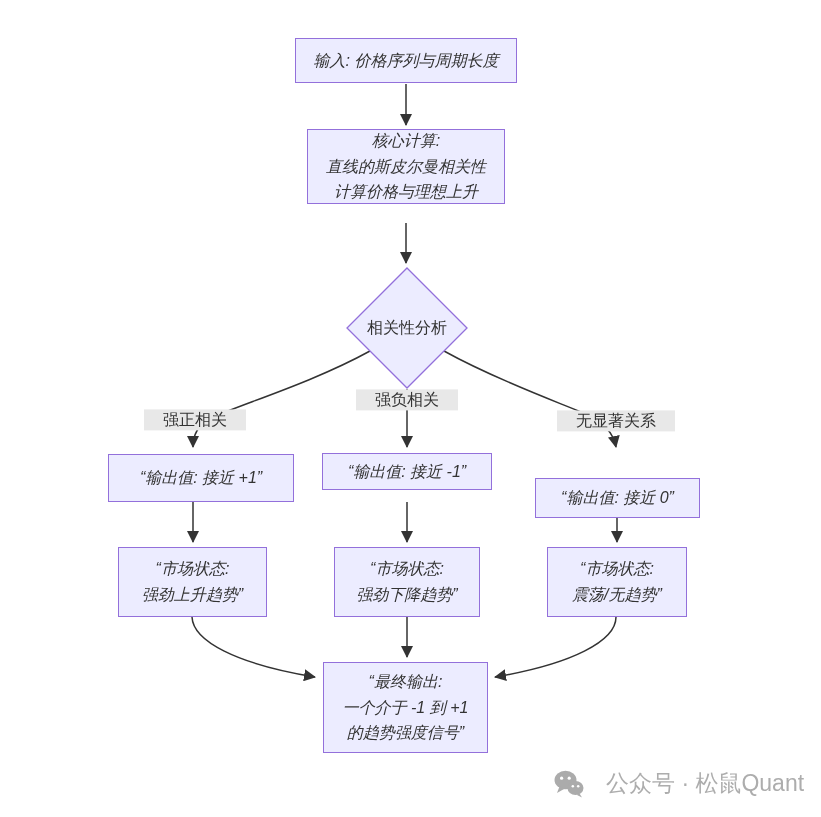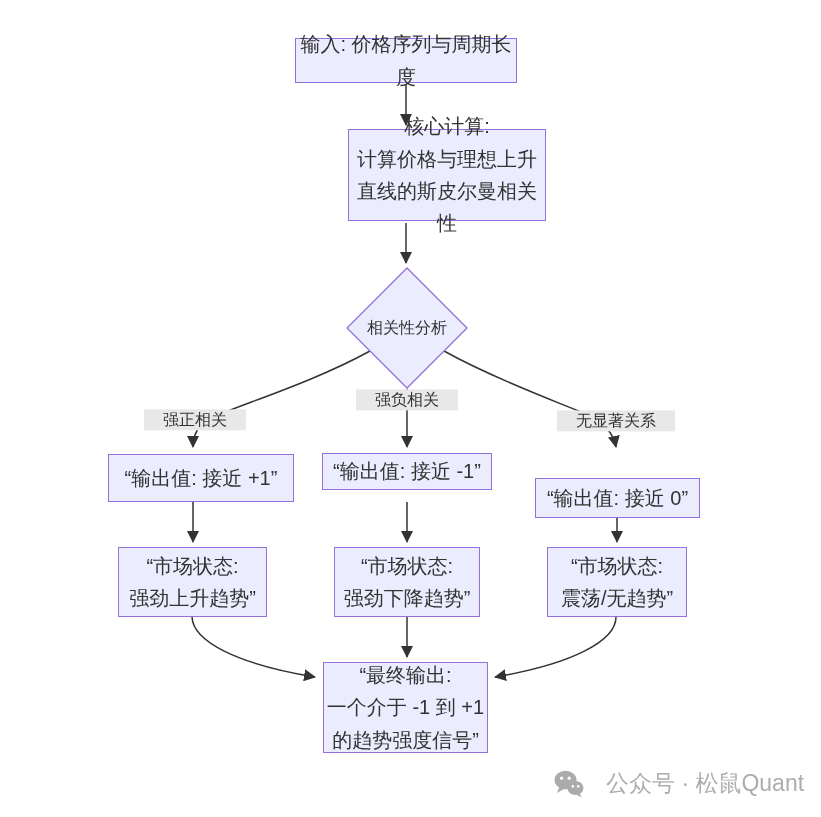--- a/index.html
+++ b/index.html
@@ -18,28 +18,29 @@
   .edges-layer {
     position: absolute;
     left: 0; top: 0;
     width: 821px; height: 817px;
   }
   .node {
     position: absolute;
     background: #ECECFF;
     border: 1px solid #9370DB;
     color: #333333;
-    font-size: 20px;
+    font-size: 16px;
     display: flex;
     flex-direction: column;
     align-items: center;
     justify-content: center;
     text-align: center;
     box-sizing: border-box;
     line-height: 1.62;
+    font-style: italic;
   }
   .diamond-label {
     position: absolute;
     color: #333333;
     font-size: 16px;
     transform: translate(-50%, -50%);
     white-space: nowrap;
   }
   .edge-label {
     position: absolute;
@@ -89,24 +90,24 @@
       <path d="M 616 617 C 616 641, 572 664, 495 677" marker-end="url(#arrow)"></path>
     </g>
 
     <polygon points="407,268 467,328 407,388 347,328" fill="#ECECFF" stroke="#9370DB" stroke-width="1.3"></polygon>
   </svg>
 
   <div class="node" style="left:295px; top:38px; width:222px; height:45px;">
     <span>输入: 价格序列与周期长度</span>
   </div>
 
-  <div class="node" style="left:307px; top:129px; width:198px; height:92px;margin-left:41px;">
+  <div class="node" style="left:307px; top:129px; width:198px; height:75px;">
     <span>核心计算:</span>
+    <span>直线的斯皮尔曼相关性</span>
     <span>计算价格与理想上升</span>
-    <span>直线的斯皮尔曼相关性</span>
   </div>
 
   <div class="diamond-label" style="left:407px; top:328px;">相关性分析</div>
 
   <div class="edge-label" style="left:195px; top:420px;">强正相关</div>
   <div class="edge-label" style="left:407px; top:400px;">强负相关</div>
   <div class="edge-label" style="left:616px; top:421px;">无显著关系</div>
 
   <div class="node" style="left:108px; top:454px; width:186px; height:48px;">
     <span>“输出值: 接近 +1”</span>

